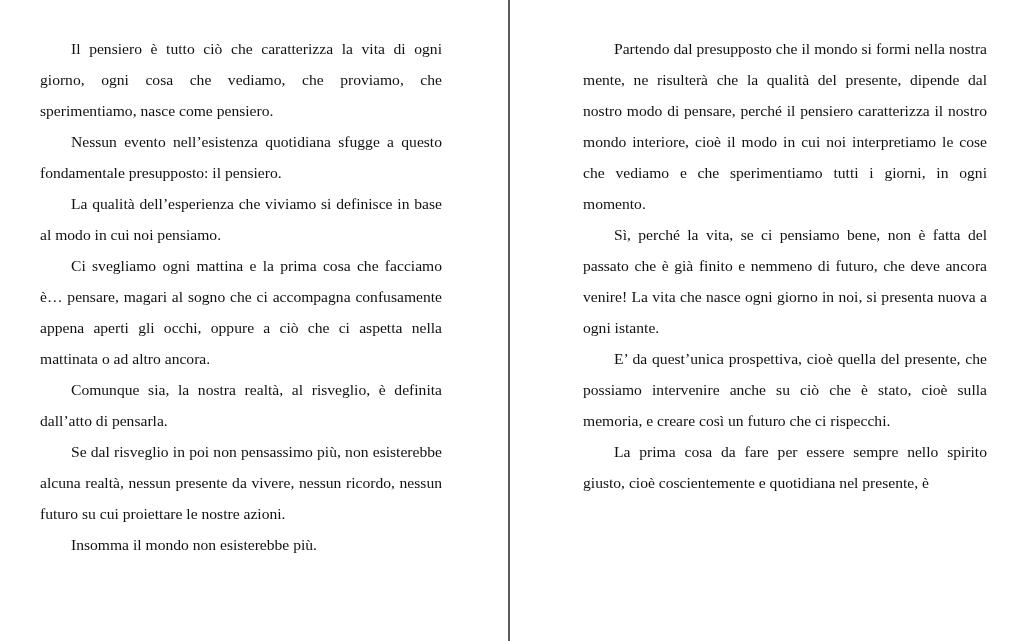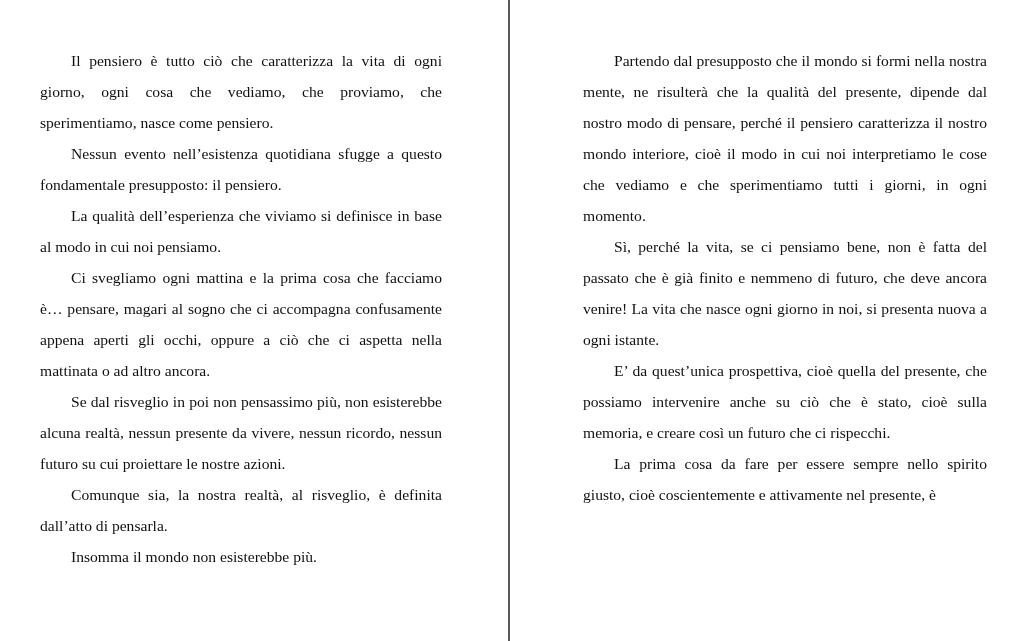--- a/index.html
+++ b/index.html
@@ -3,21 +3,21 @@
 <meta charset="utf-8">
 <style>
   html, body { margin:0; padding:0; }
   body {
     width:1022px; height:641px; overflow:hidden; background:#ffffff;
     font-family: "Liberation Serif", "DejaVu Serif", serif;
     color:#111;
     position:relative;
   }
   .page {
-    position:absolute; top:12px; height:501px; background:#fff;
+    position:absolute; top:0; height:501px; background:#fff;
   }
   #page-left { left:0; width:508px; }
   #page-right { left:510px; width:512px; }
   .divider {
     position:absolute; left:508px; top:0; width:2px; height:641px; background:#5a5a5a;
   }
   .text-block {
     position:absolute; top:33px;
     font-size:15.6px; line-height:31px;
     text-align:justify;
@@ -31,28 +31,28 @@
 </style>
 </head>
 <body>
 
 <div class="page" id="page-left">
   <div class="text-block">
     <p class="para">Il pensiero è tutto ciò che caratterizza la vita di ogni giorno, ogni cosa che vediamo, che proviamo, che sperimentiamo, nasce come pensiero.</p>
     <p class="para">Nessun evento nell’esistenza quotidiana sfugge a questo fondamentale presupposto: il pensiero.</p>
     <p class="para">La qualità dell’esperienza che viviamo si definisce in base al modo in cui noi pensiamo.</p>
     <p class="para">Ci svegliamo ogni mattina e la prima cosa che facciamo è… pensare, magari al sogno che ci accompagna confusamente appena aperti gli occhi, oppure a ciò che ci aspetta nella mattinata o ad altro ancora.</p>
+    <p class="para">Comunque sia, la nostra realtà, al risveglio, è definita dall’atto di pensarla.</p>
     <p class="para">Se dal risveglio in poi non pensassimo più, non esisterebbe alcuna realtà, nessun presente da vivere, nessun ricordo, nessun futuro su cui proiettare le nostre azioni.</p>
-    <p class="para">Comunque sia, la nostra realtà, al risveglio, è definita dall’atto di pensarla.</p>
     <p class="para">Insomma il mondo non esisterebbe più.</p>
   </div>
 </div>
 
 <div class="divider"></div>
 
 <div class="page" id="page-right">
   <div class="text-block">
     <p class="para">Partendo dal presupposto che il mondo si formi nella nostra mente, ne risulterà che la qualità del presente, dipende dal nostro modo di pensare, perché il pensiero caratterizza il nostro mondo interiore, cioè il modo in cui noi interpretiamo le cose che vediamo e che sperimentiamo tutti i giorni, in ogni momento.</p>
     <p class="para">Sì, perché la vita, se ci pensiamo bene, non è fatta del passato che è già finito e nemmeno di futuro, che deve ancora venire! La vita che nasce ogni giorno in noi, si presenta nuova a ogni istante.</p>
     <p class="para">E’ da quest’unica prospettiva, cioè quella del presente, che possiamo intervenire anche su ciò che è stato, cioè sulla memoria, e creare così un futuro che ci rispecchi.</p>
-    <p class="para">La prima cosa da fare per essere sempre nello spirito giusto, cioè coscientemente e attivamente nel presente, è</p>
+    <p class="para">La prima cosa da fare per essere sempre nello spirito giusto, cioè coscientemente e quotidiana nel presente, è</p>
   </div>
 </div>
 
 </body></html>

